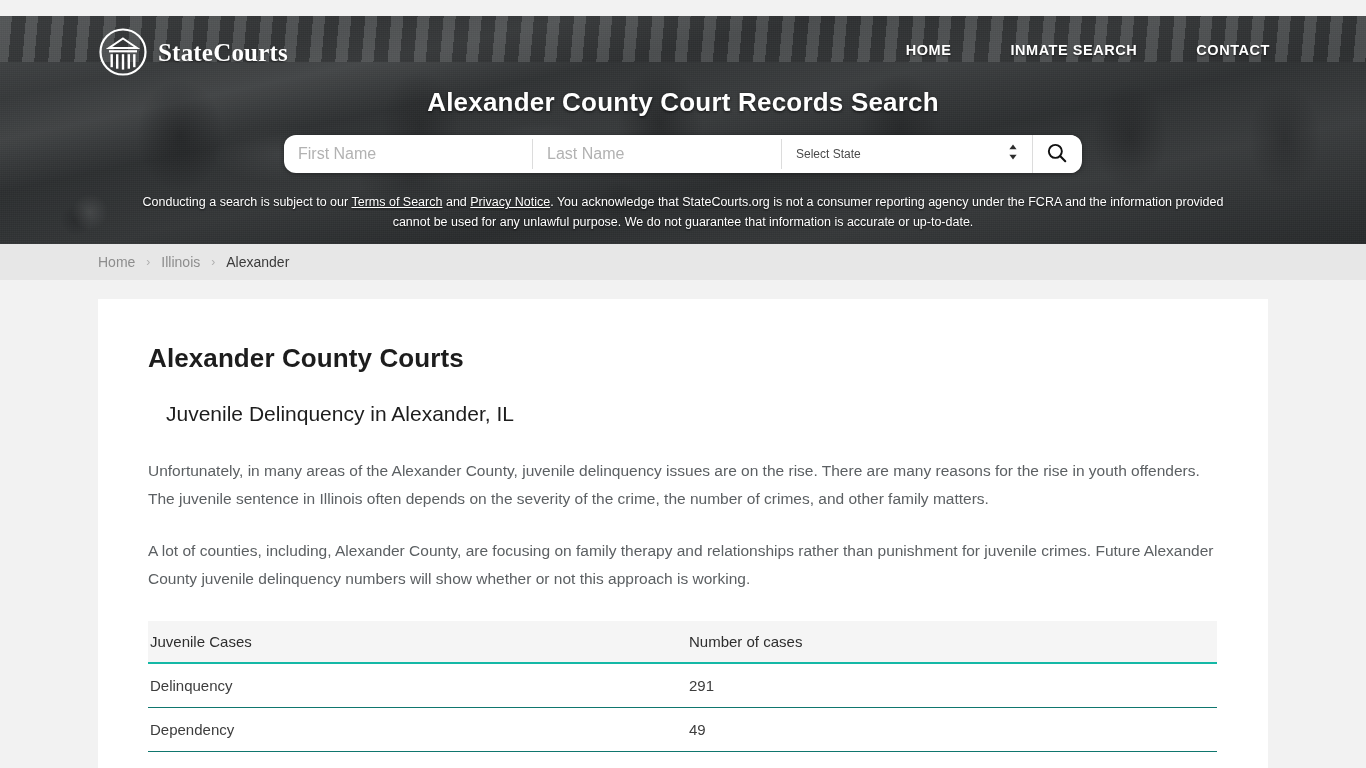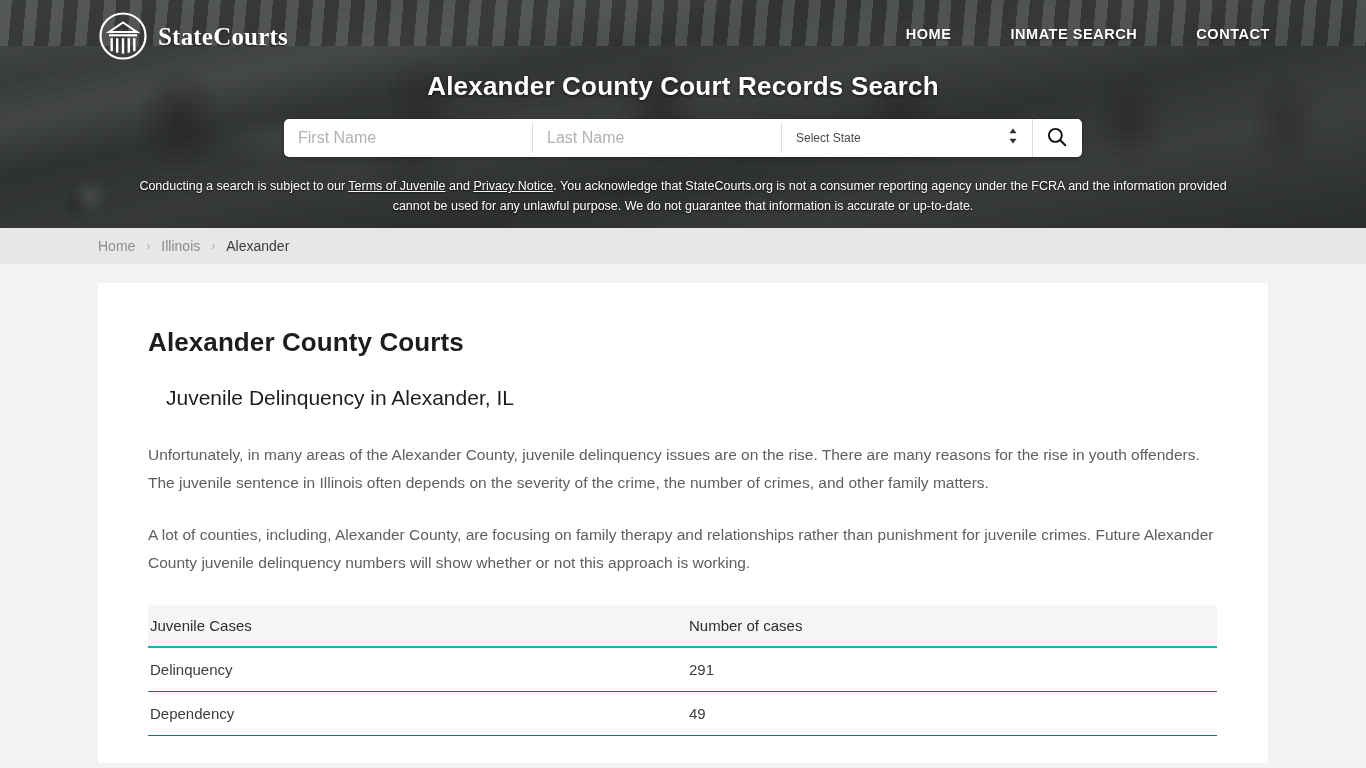--- a/index.html
+++ b/index.html
@@ -18,20 +18,21 @@
     -webkit-font-smoothing: antialiased;
   }
 
   
   .hero {
     position: relative;
     width: 1366px;
     height: 228px;
     overflow: hidden;
     background: #4d7c0f;
+    margin-top: 16px;
   }
 
   
   .hero-photo {
     position: absolute;
     inset: 0;
     background-color: #3a3c3e;
     background-image:
       
       radial-gradient(ellipse 70px 90px at 180px 120px, rgba(20,20,22,.55) 0%, rgba(20,20,22,0) 62%),
@@ -167,21 +168,21 @@
   }
 
   
   .searchbar {
     position: absolute;
     left: 284px;
     top: 119px;
     width: 798px;
     height: 38px;
     background: #ffffff;
-    border-radius: 5px;
+    border-radius: 12px;
     display: flex;
     align-items: stretch;
     box-shadow: 0 1px 4px rgba(0,0,0,.35);
     overflow: hidden;
   }
 
   .searchbar input[type="text"] {
     border: 0;
     outline: none;
     background: transparent;
@@ -417,21 +418,21 @@
       <button class="search-btn" type="submit">
         <span>
           <svg viewBox="0 0 24 24" width="22" height="22" aria-hidden="true">
             <circle cx="10.2" cy="10.2" r="7.1" fill="none" stroke="#111111" stroke-width="2.1"></circle>
             <line x1="15.4" y1="15.4" x2="21" y2="21" stroke="#111111" stroke-width="2.3" stroke-linecap="round"></line>
           </svg>
         </span>
       </button>
     </form>
 
-    <p class="disclaimer"><span>Conducting a search is subject to our </span><a href="#">Terms of Juvenile</a><span> and </span><a href="#">Privacy Notice</a><span>. You acknowledge that StateCourts.org is not a consumer reporting agency under the FCRA and the information provided cannot be used for any unlawful purpose. We do not guarantee that information is accurate or up-to-date.</span></p>
+    <p class="disclaimer"><span>Conducting a search is subject to our </span><a href="#">Terms of Search</a><span> and </span><a href="#">Privacy Notice</a><span>. You acknowledge that StateCourts.org is not a consumer reporting agency under the FCRA and the information provided cannot be used for any unlawful purpose. We do not guarantee that information is accurate or up-to-date.</span></p>
 
   </div>
 </header>
 
 <div class="breadcrumb-bar">
   <nav class="breadcrumb">
     <a href="#">Home</a>
     <span class="crumb-sep">›</span>
     <a href="#">Illinois</a>
     <span class="crumb-sep">›</span>

